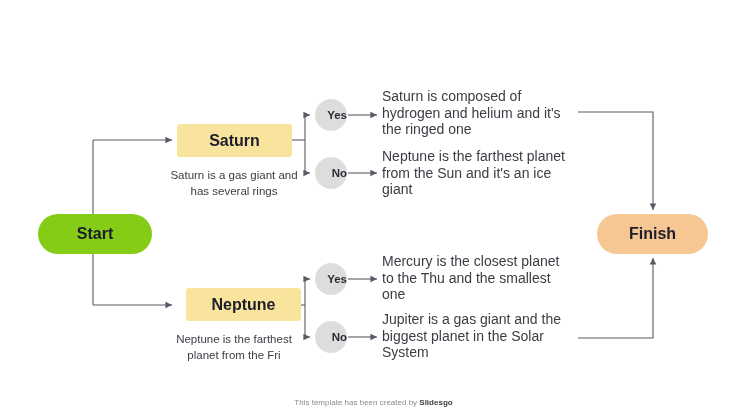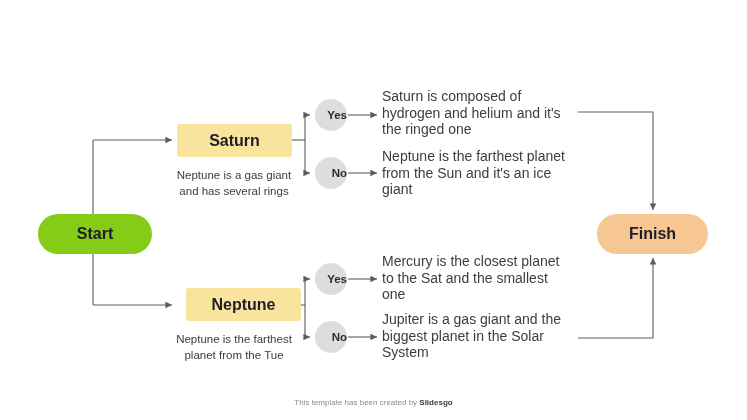--- a/index.html
+++ b/index.html
@@ -199,42 +199,42 @@
   <div id="node-start" class="pill">
     <span>Start</span>
   </div>
   <div id="node-finish" class="pill">
     <span>Finish</span>
   </div>
 
   <div id="node-saturn" class="dbox">
     <span>Saturn</span>
   </div>
-  <div id="caption-saturn" class="caption">Neptune is a gas giant and has several rings</div>
+  <div id="caption-saturn" class="caption">Saturn is a gas giant and has several rings</div>
 
   <div id="node-neptune" class="dbox">
     <span>Neptune</span>
   </div>
-  <div id="caption-neptune" class="caption">Neptune is the farthest planet from the Tue</div>
+  <div id="caption-neptune" class="caption">Neptune is the farthest planet from the Fri</div>
 
   <div id="circle-saturn-yes" class="circle">
     <span>Yes</span>
   </div>
   <div id="circle-saturn-no" class="circle">
     <span>No</span>
   </div>
   <div id="circle-neptune-yes" class="circle">
     <span>Yes</span>
   </div>
   <div id="circle-neptune-no" class="circle">
     <span>No</span>
   </div>
 
   <div id="outcome-saturn-yes" class="outcome">Saturn is composed of hydrogen and helium and it's the ringed one</div>
   <div id="outcome-saturn-no" class="outcome">Neptune is the farthest planet from the Sun and it's an ice giant</div>
-  <div id="outcome-neptune-yes" class="outcome">Mercury is the closest planet to the Sat and the smallest one</div>
+  <div id="outcome-neptune-yes" class="outcome">Mercury is the closest planet to the Thu and the smallest one</div>
   <div id="outcome-neptune-no" class="outcome">Jupiter is a gas giant and the biggest planet in the Solar System</div>
 
   <div id="footer">
     <span>This template has been created by </span><b>Slidesgo</b>
   </div>
 
 </div>
 
 </body></html>

